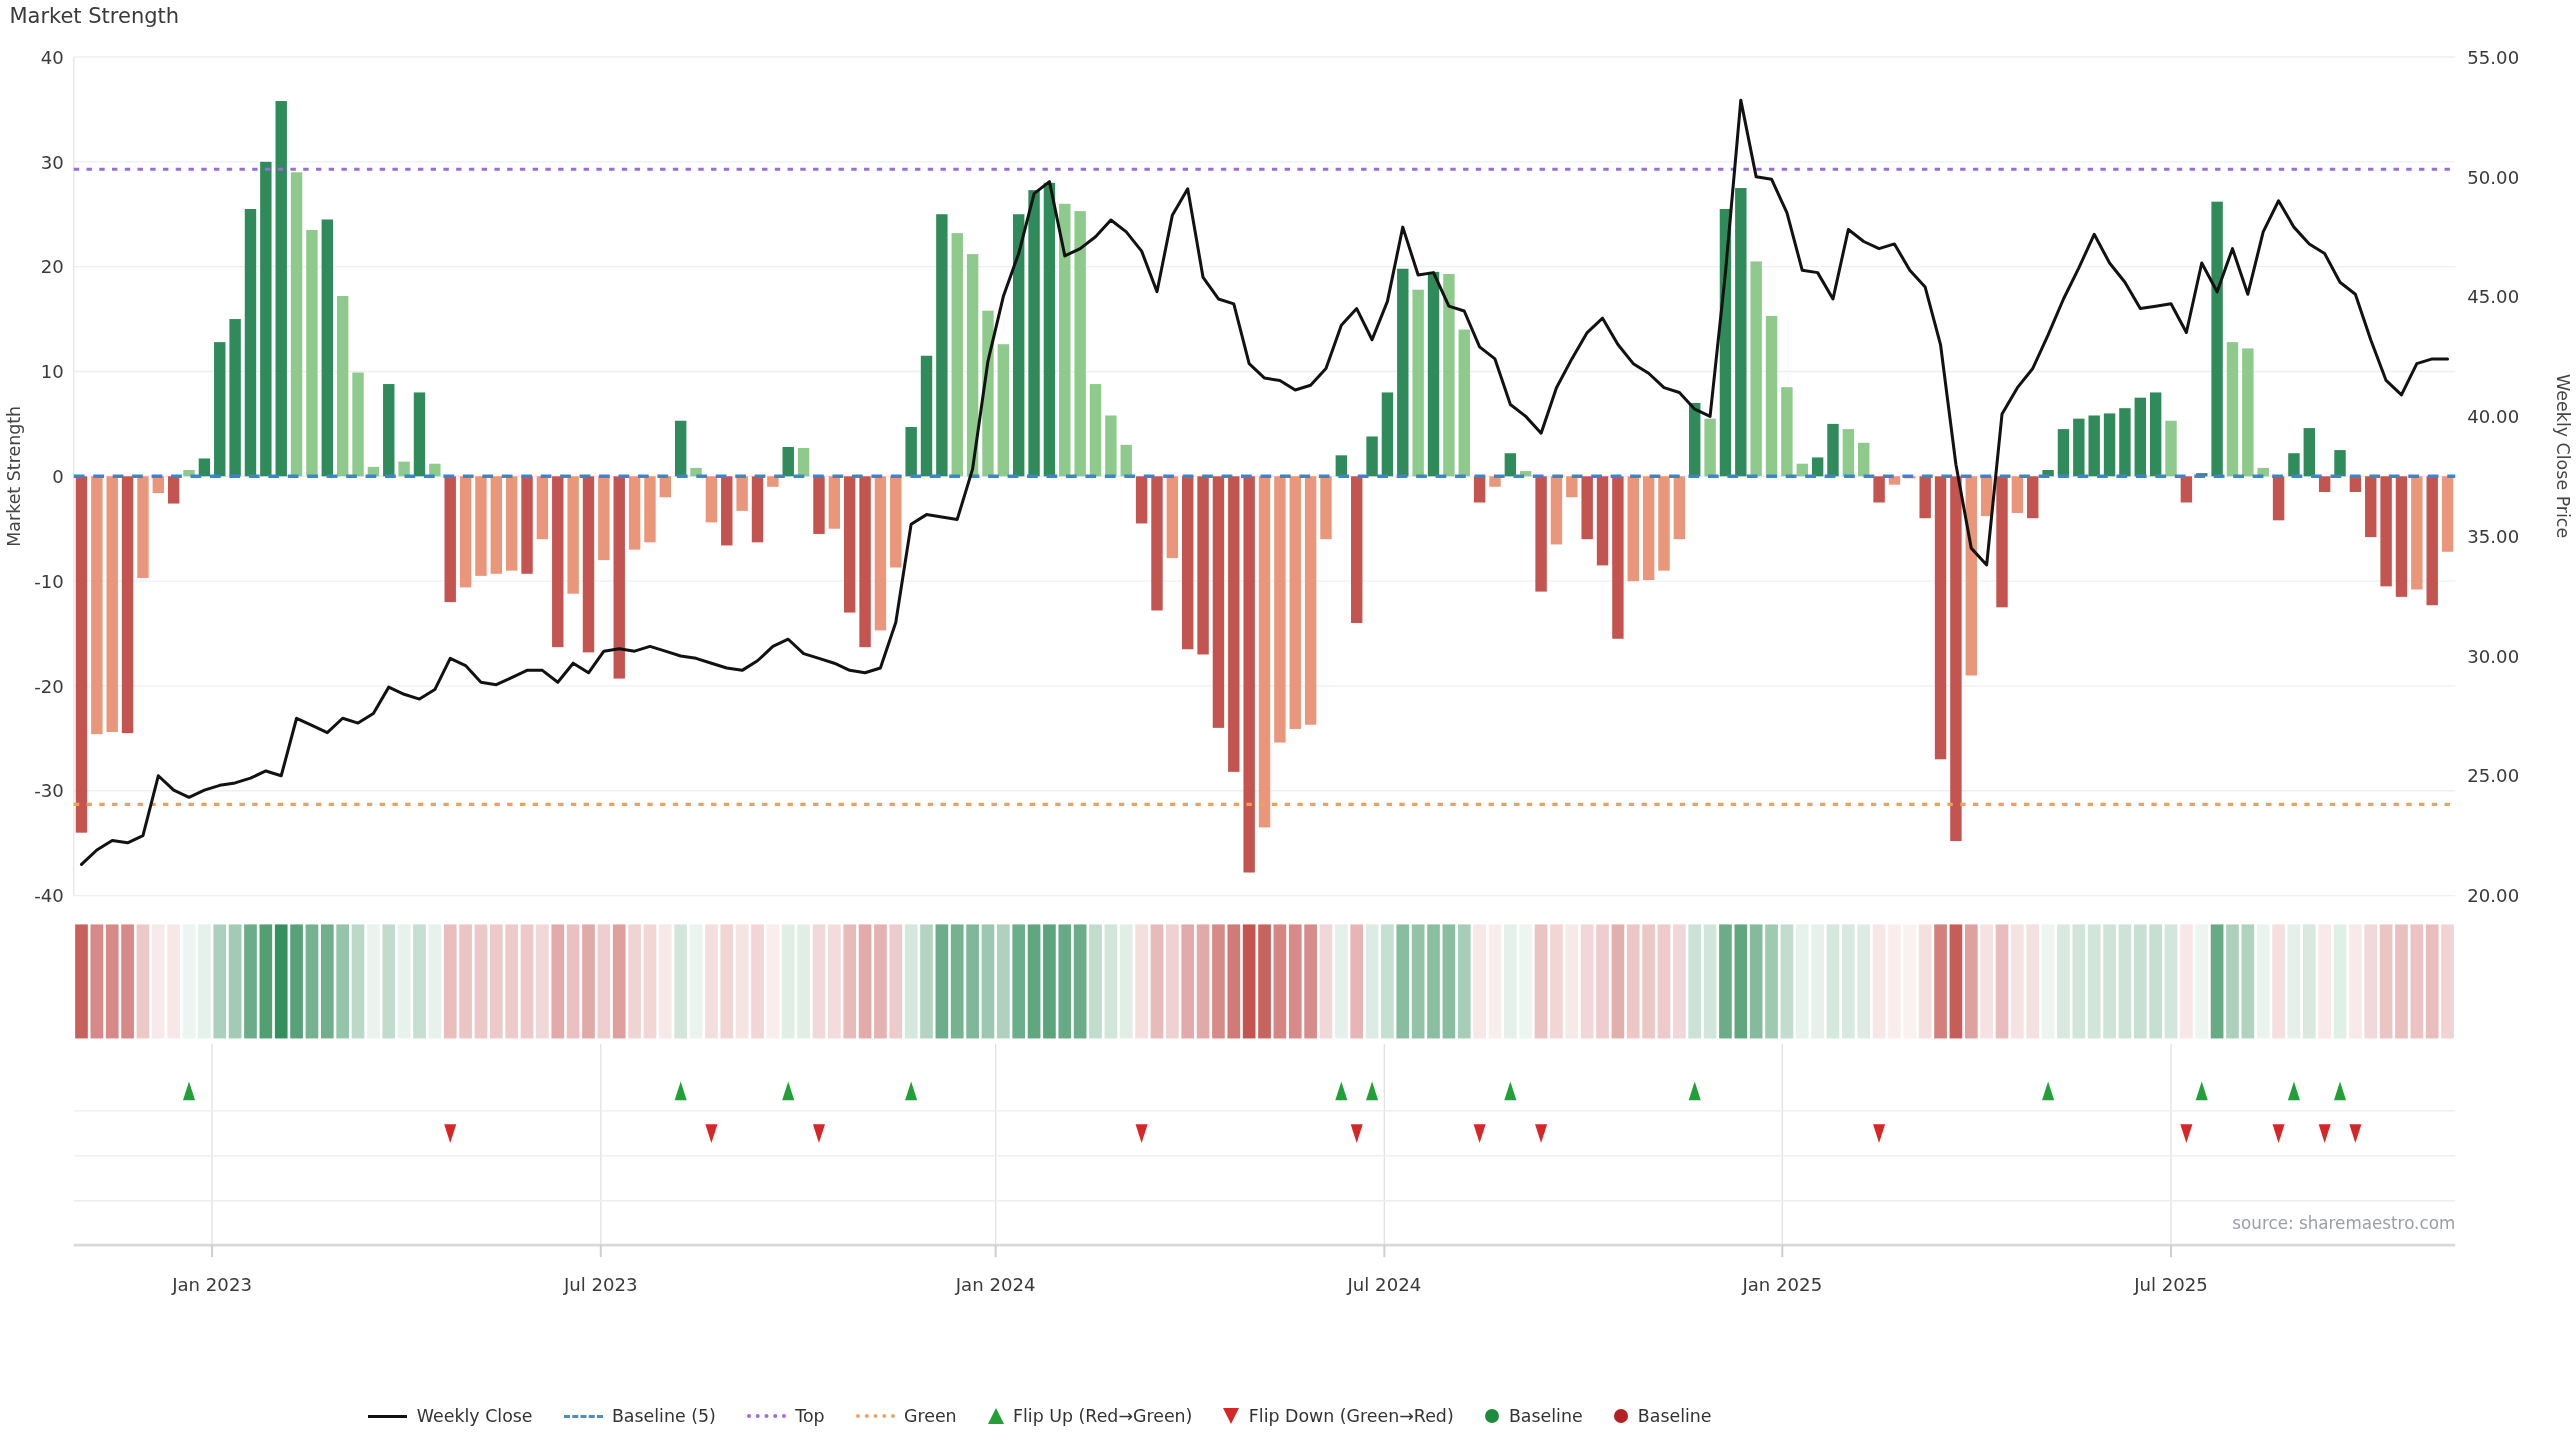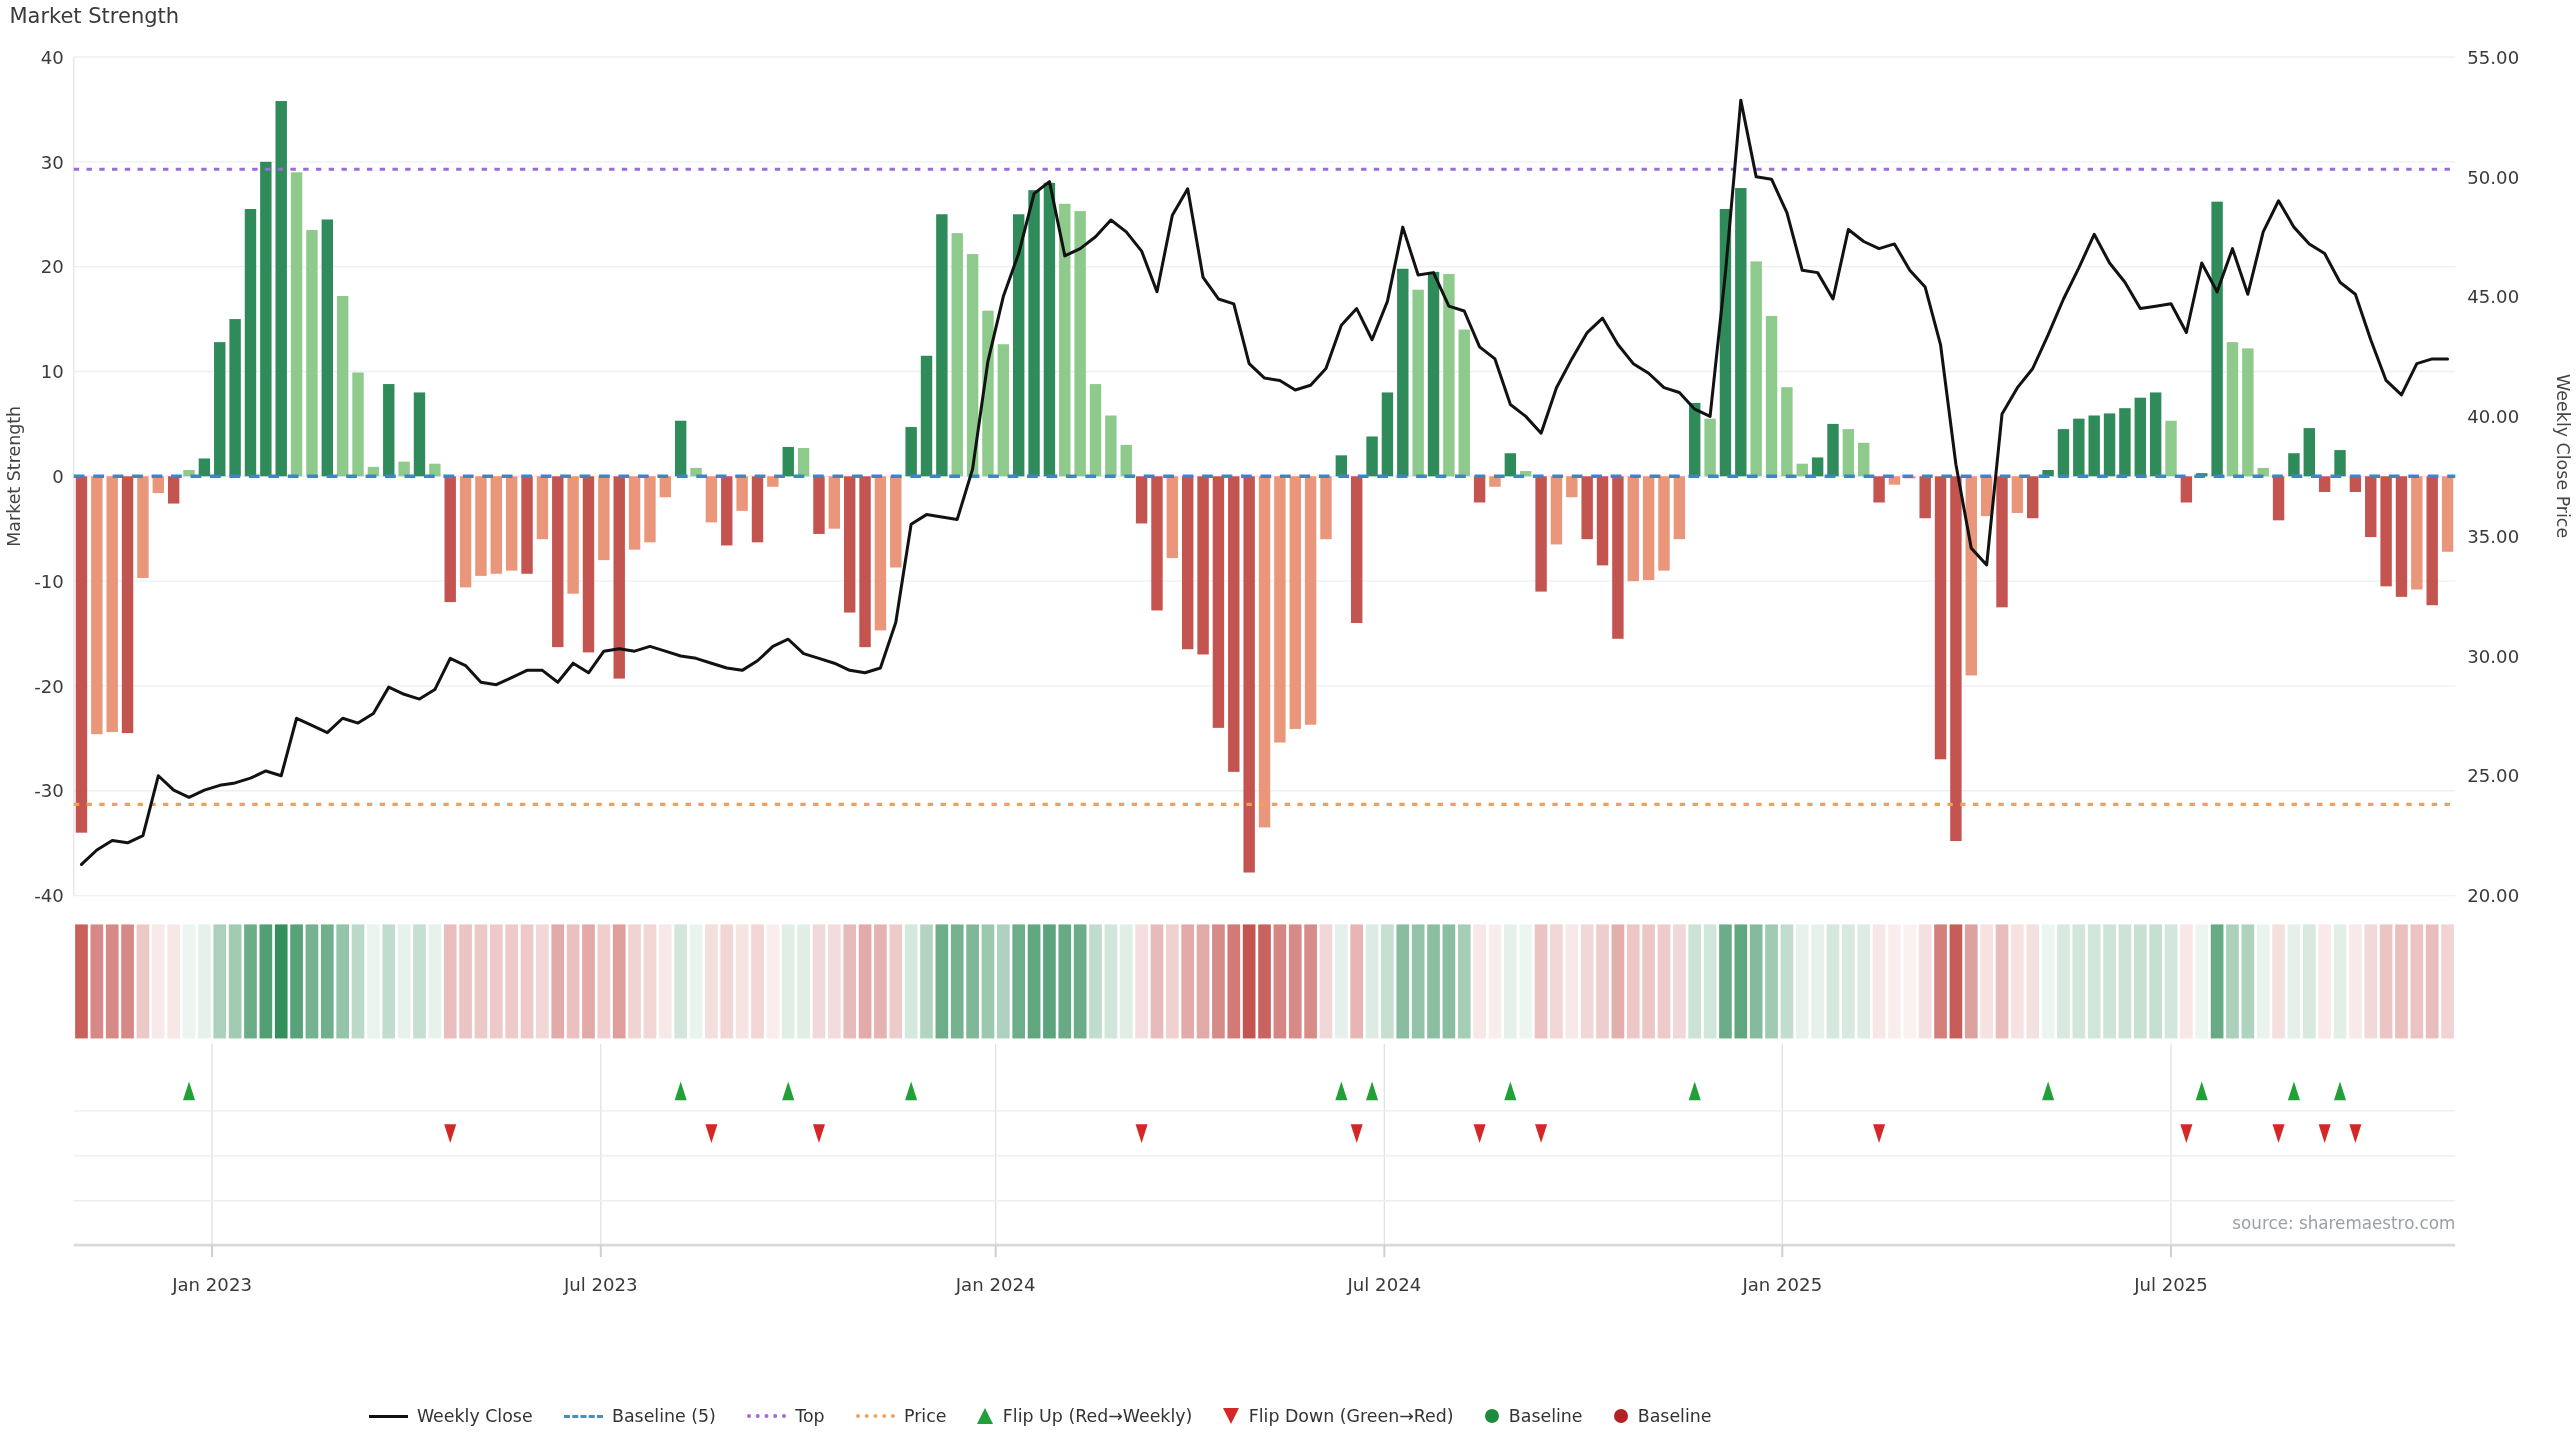--- a/index.html
+++ b/index.html
@@ -439,25 +439,25 @@
     <div class="legend-item">
       <span class="sw sw-dashed" style="border-top-color: rgb(74, 143, 192);"></span>
       <span class="legend-label">Baseline (5)</span>
     </div>
     <div class="legend-item">
       <span class="sw sw-dotted" style="border-top-color: rgb(160, 108, 213);"></span>
       <span class="legend-label">Top</span>
     </div>
     <div class="legend-item">
       <span class="sw sw-dotted" style="border-top-color: rgb(237, 164, 100);"></span>
-      <span class="legend-label">Price</span>
+      <span class="legend-label">Green</span>
     </div>
     <div class="legend-item">
       <span class="sw sw-tri-up" style="border-bottom-color: rgb(33, 160, 56);"></span>
-      <span class="legend-label">Flip Up (Red→Weekly)</span>
+      <span class="legend-label">Flip Up (Red→Green)</span>
     </div>
     <div class="legend-item">
       <span class="sw sw-tri-down" style="border-top-color: rgb(214, 39, 40);"></span>
       <span class="legend-label">Flip Down (Green→Red)</span>
     </div>
     <div class="legend-item">
       <span class="sw sw-dot" style="background: rgb(30, 139, 60);"></span>
       <span class="legend-label">Baseline</span>
     </div>
     <div class="legend-item">

